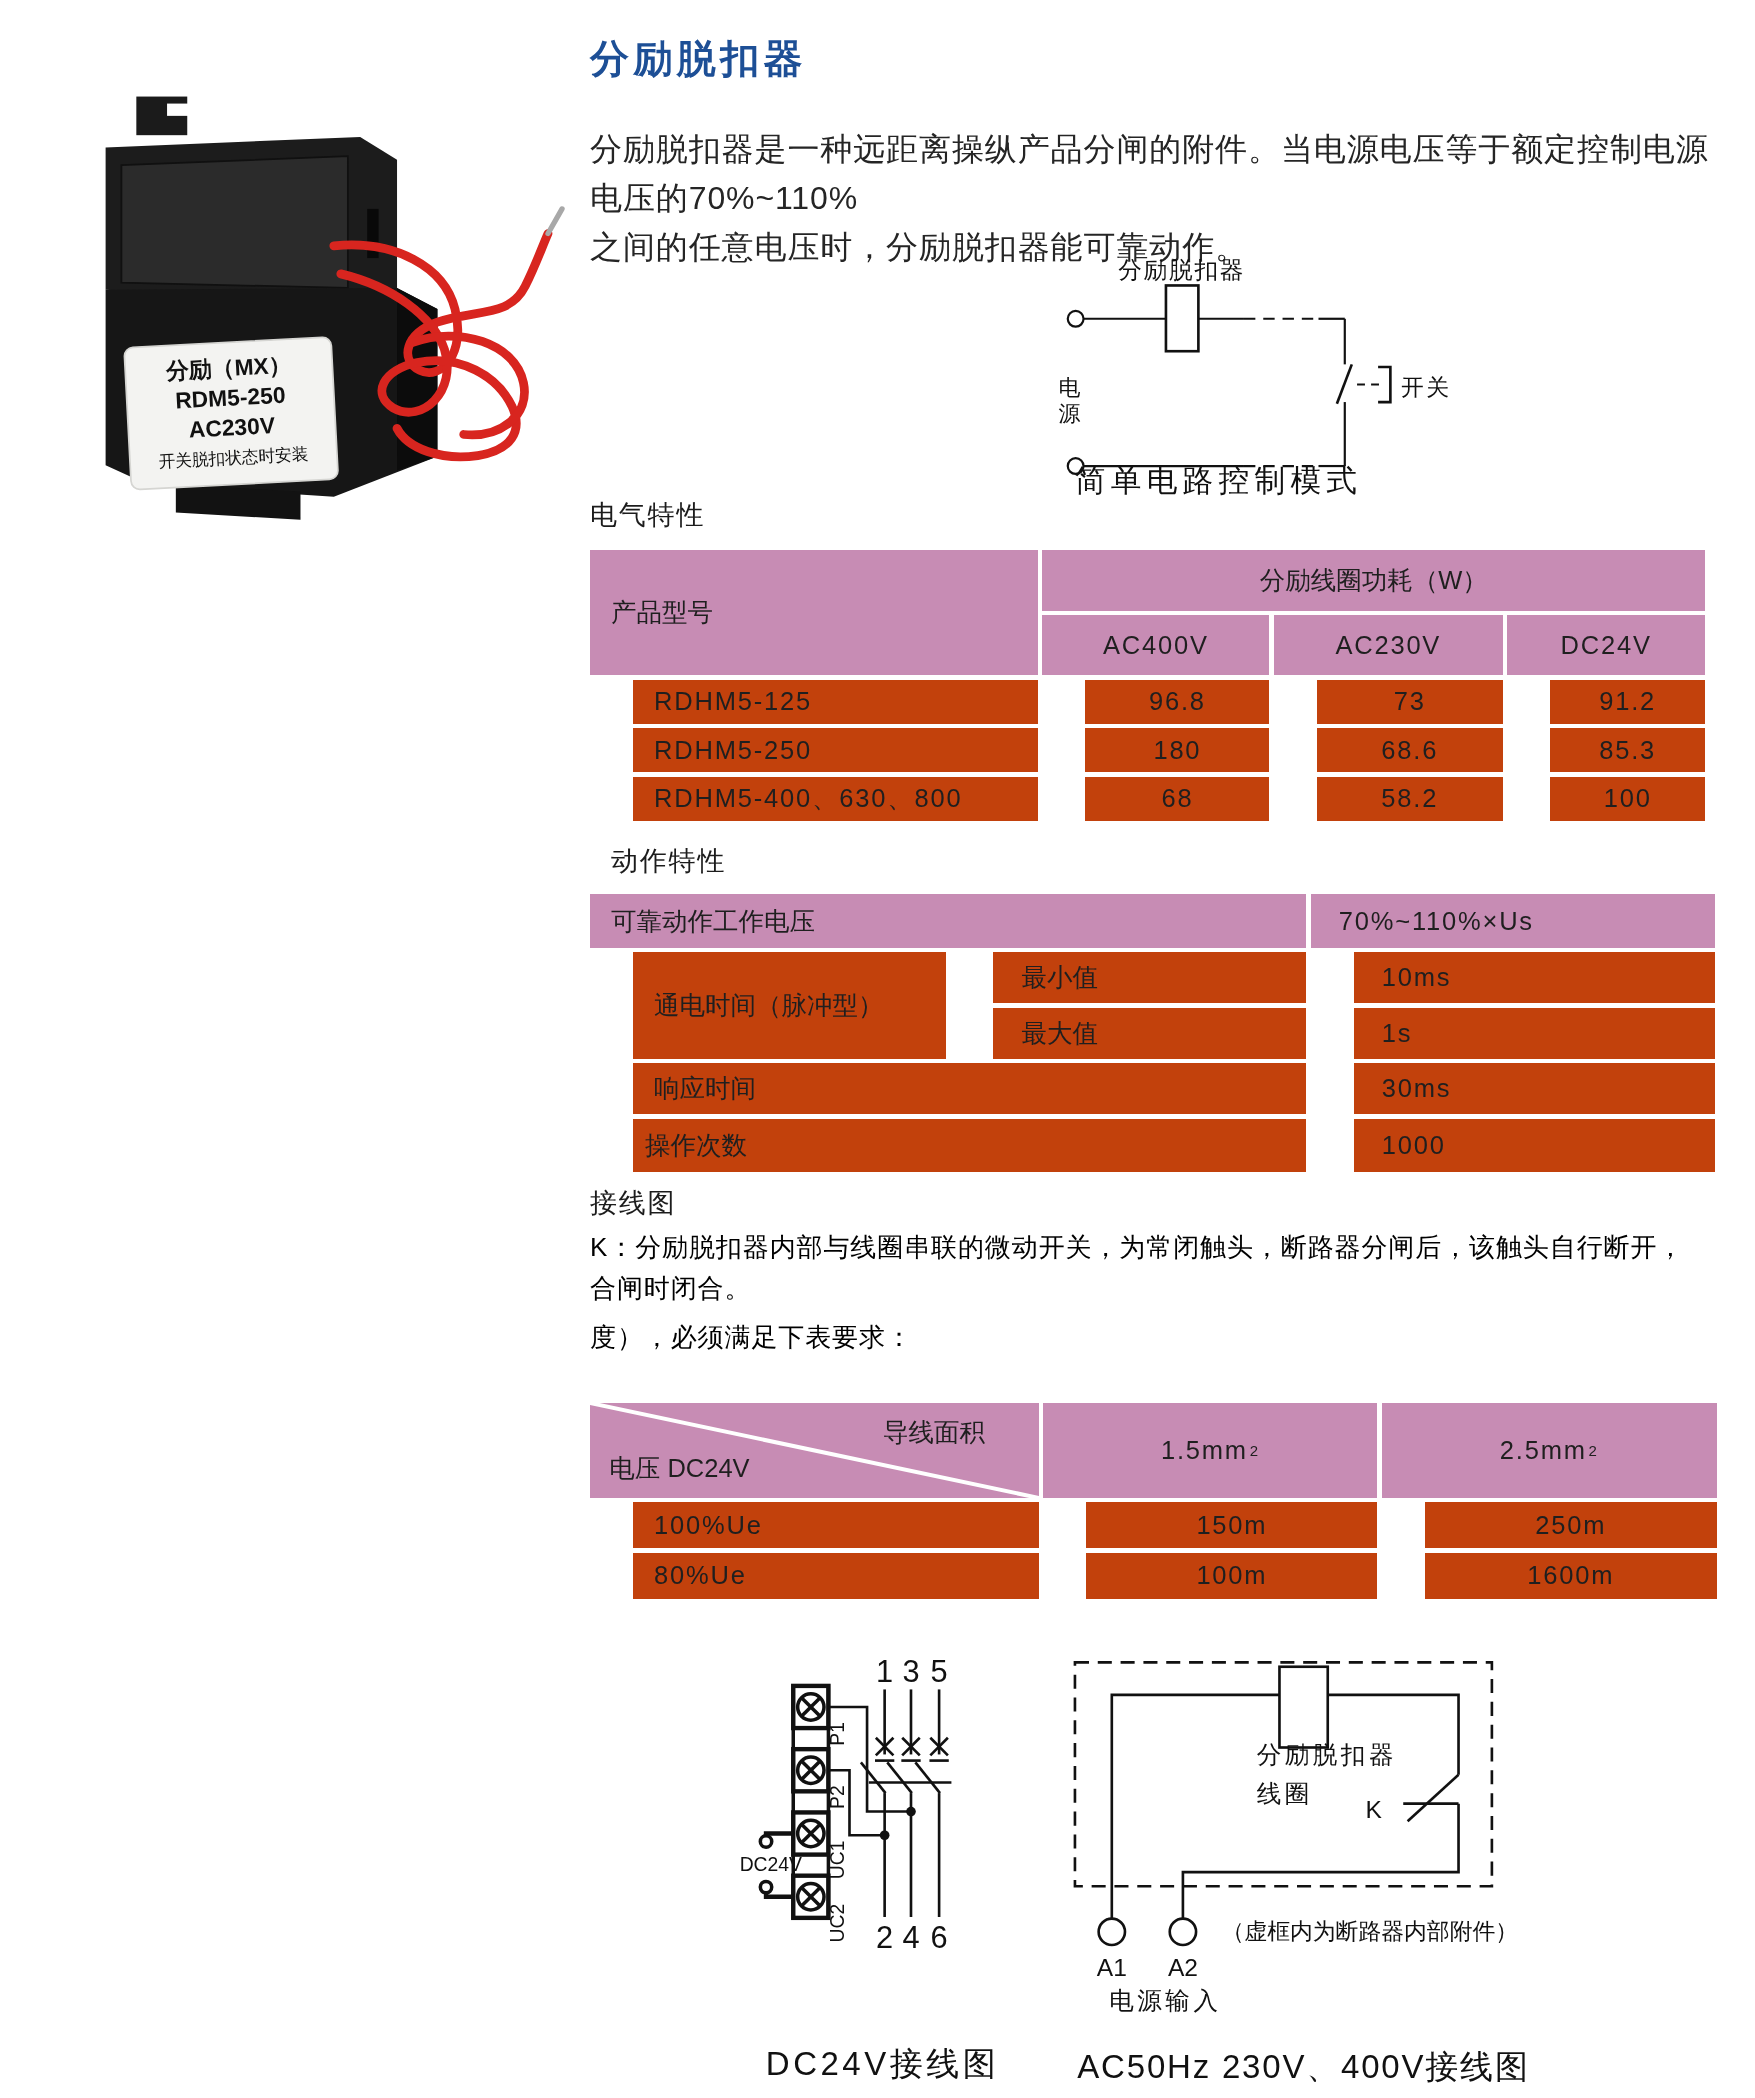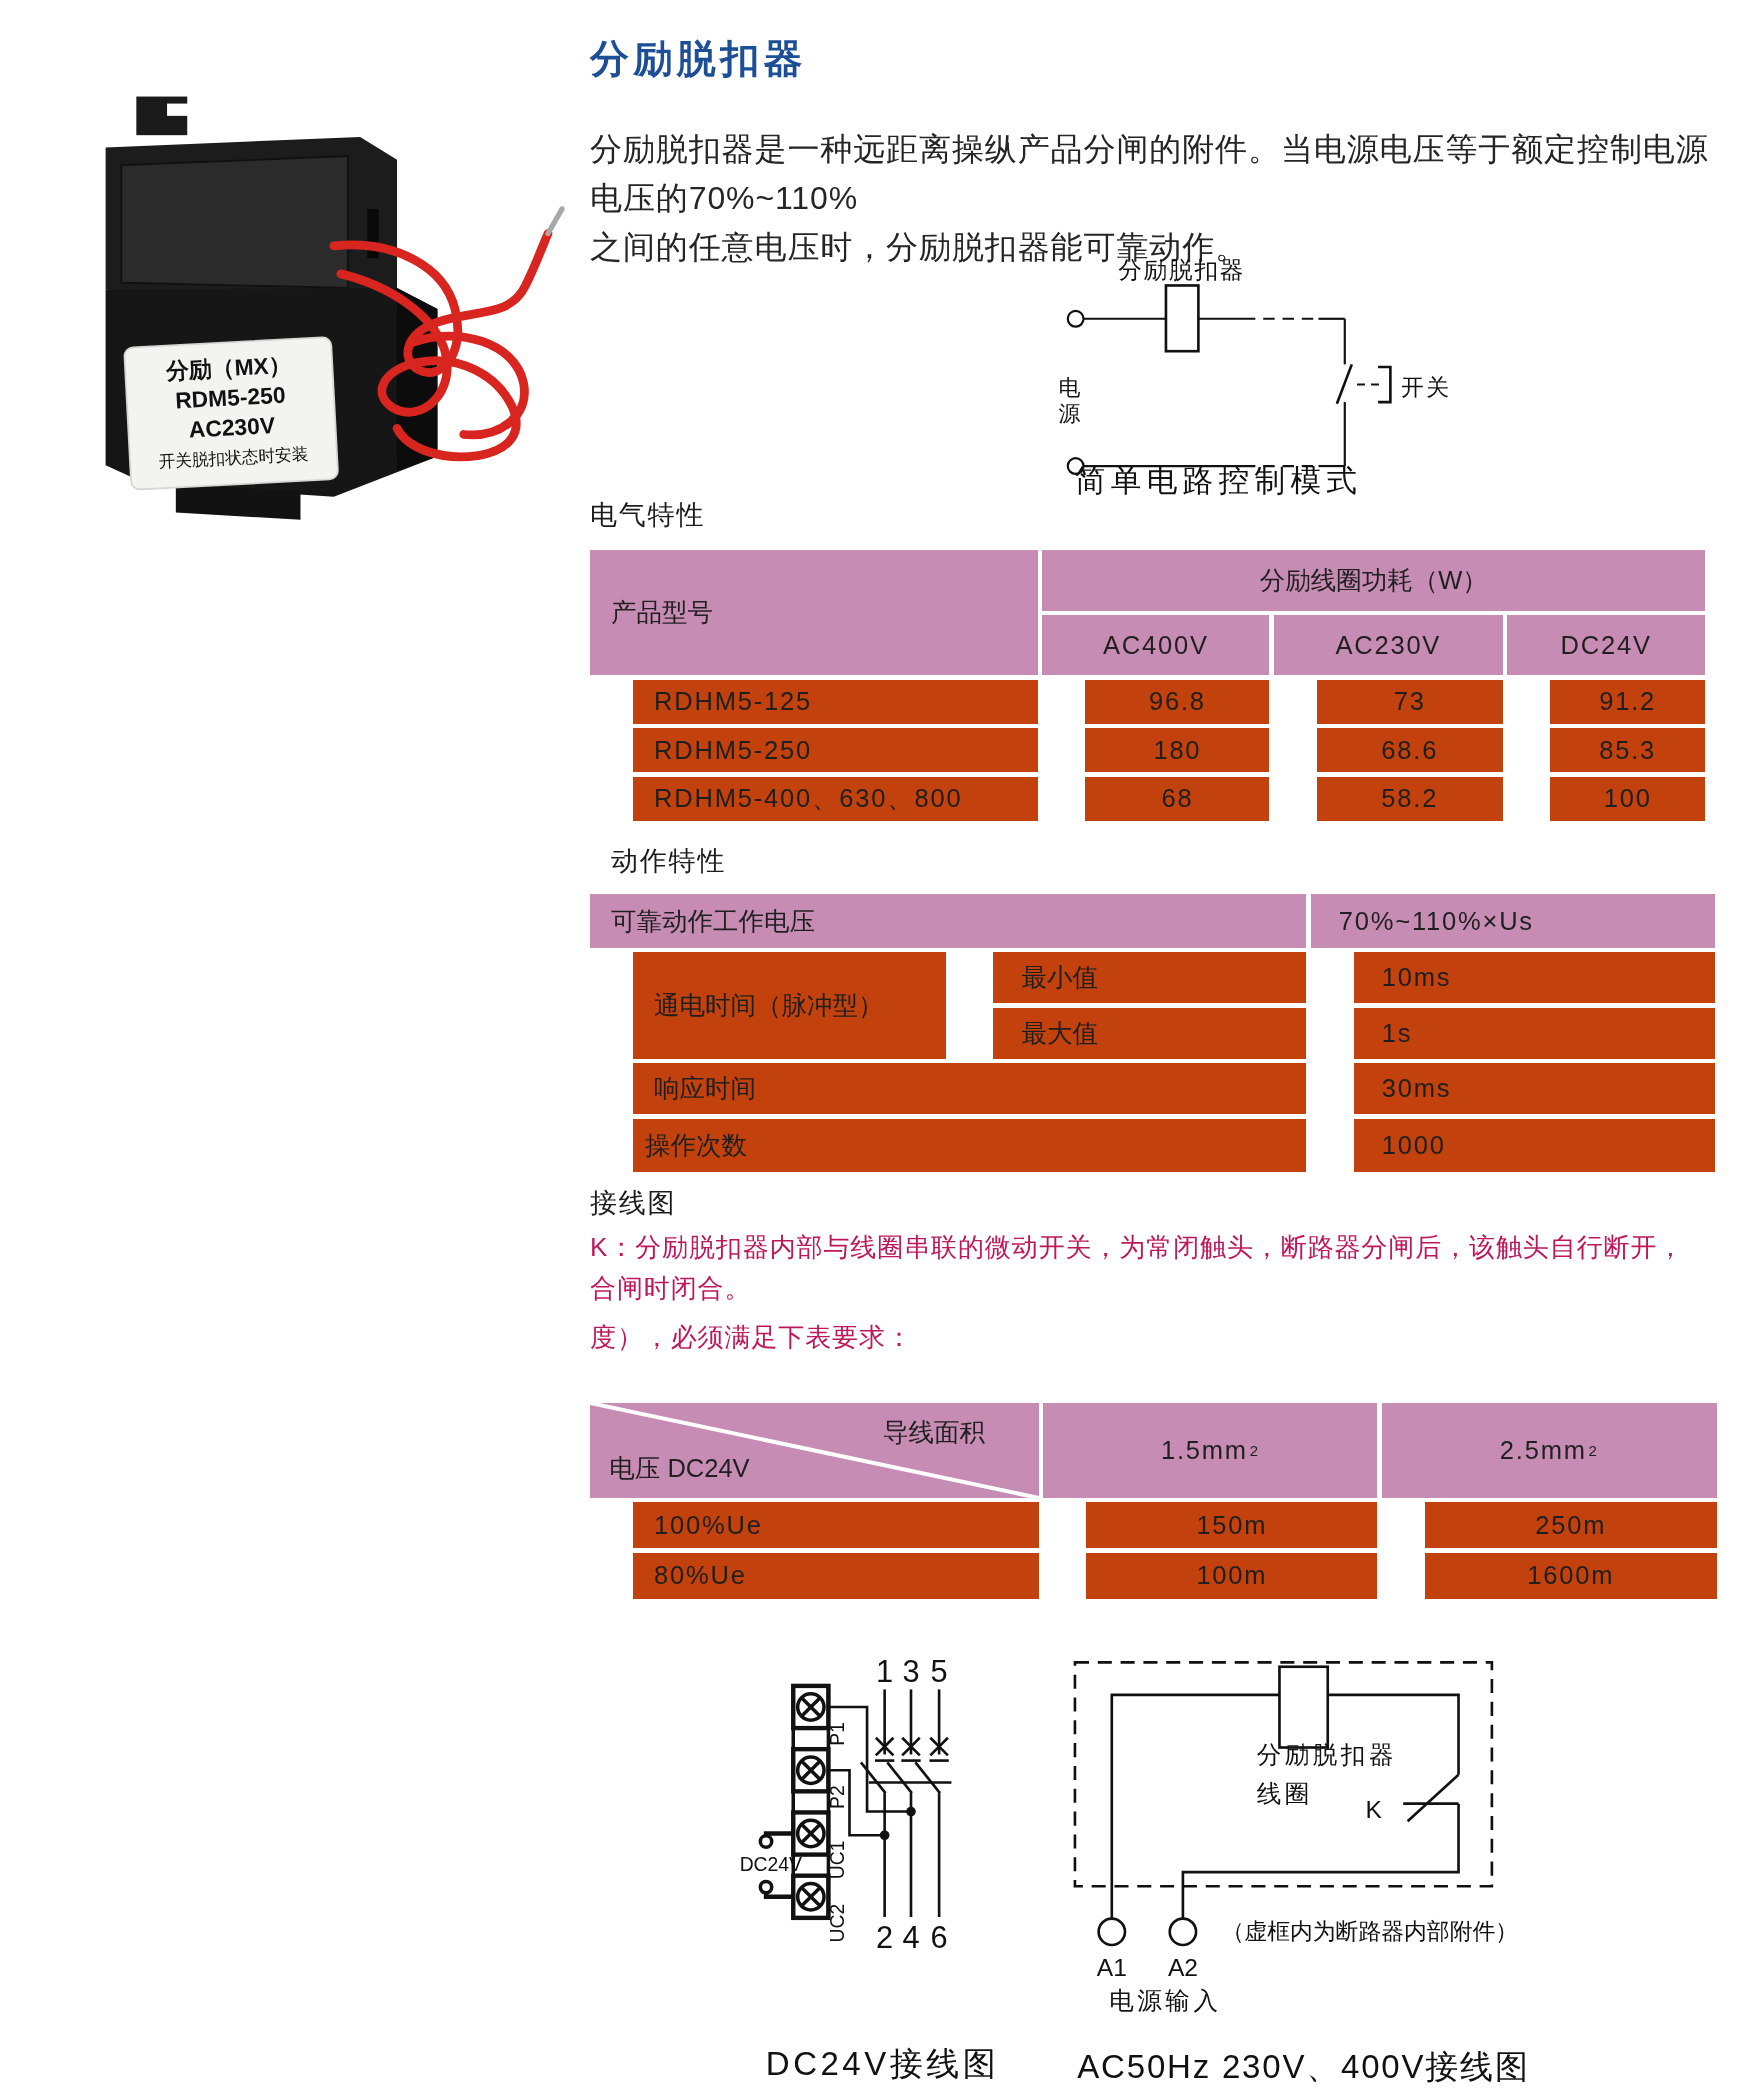--- a/index.html
+++ b/index.html
@@ -11,21 +11,21 @@
 
   
   .doc-title{
     left:590px; top:32px; font-size:39px; font-weight:bold; color:#1d4f96; letter-spacing:4.4px;
   }
   .intro{ left:590px; top:125px; width:1150px; font-size:32px; line-height:49px; color:#252525; letter-spacing:0.9px;}
   .sec-heading{ font-size:27px; color:#1c1c1c; font-weight:400; letter-spacing:1.8px; }
   .h-elec{ left:590px; top:497px; }
   .h-act{ left:572px; top:843px;margin-left:39px; }
   .h-wire{ left:590px; top:1185px; }
-  .para{ left:590px; width:1159px; font-size:26px; line-height:41px; color:#be185d; letter-spacing:0.9px;}
+  .para{ left:590px; width:1159px; font-size:26px; line-height:41px; color:#000000; letter-spacing:0.9px;}
   .p1{ top:1227px; }
   .p2{ top:1317px; }
 
   
   .grid{ display:grid; gap:4.4px; font-size:25.5px; }
   .cell{ display:flex; align-items:center; }
   .hd{ background:#c78cb4; }
   .rd{ background:#c2410c;margin-left:43px; }
   .left{ padding-left:21px; justify-content:flex-start; }
   .center{ justify-content:center; }

